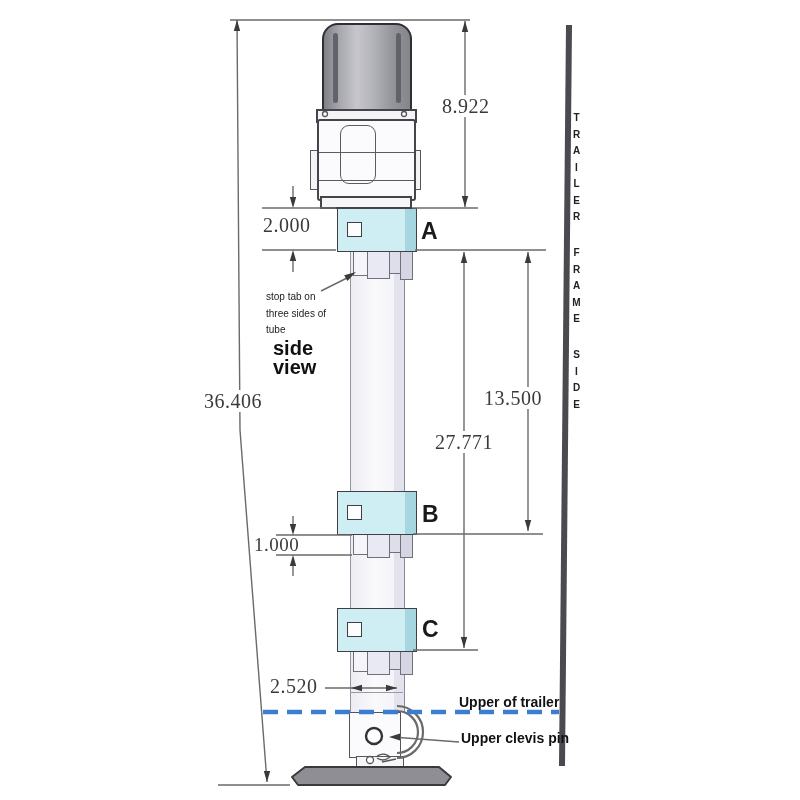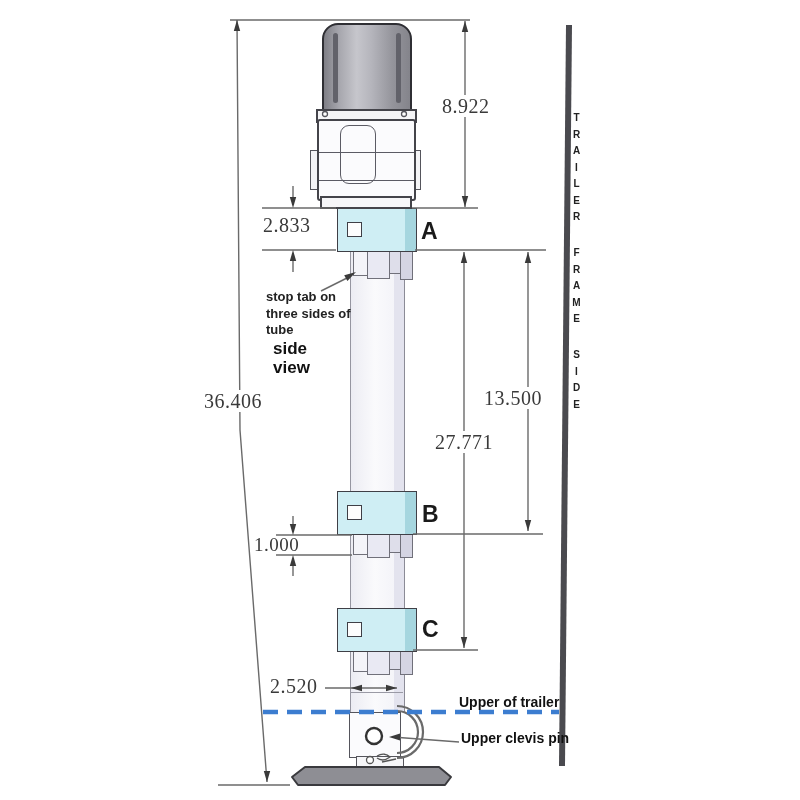--- a/index.html
+++ b/index.html
@@ -28,22 +28,22 @@
        background:linear-gradient(90deg,#cfeef4 0%,#cfeef4 86%,#a6d6df 86%,#a6d6df 100%);}
   .tab-hole{position:absolute;left:9px;top:13px;width:13px;height:13px;background:#fdfdfd;border:1.6px solid #3f3f46;}
   .rib{z-index:3;border:1.4px solid #70707a;}
   .leg{left:349px;top:712px;width:50px;height:44px;background:#fbfbfd;border:1.8px solid #55555c;z-index:3;}
   .leg2{left:356px;top:756px;width:46px;height:12px;background:#f6f6f8;border:1.5px solid #55555c;z-index:3;}
   
   .dim{font-size:20px;color:#3a3a3a;letter-spacing:.5px;z-index:20;background:#fff;padding:0 2px;line-height:22px;font-family:Liberation Serif, serif;}
   .dim.nobg{background:transparent;padding:0;}
   .tab-label{font-size:23px;font-weight:bold;color:#1a1a1a;z-index:20;}
   .note{font-size:14px;font-weight:bold;color:#111;white-space:pre-line;z-index:20;}
-  .small-note{font-size:13px;font-weight:bold;color:#222;white-space:pre-line;line-height:16.5px;z-index:20;}
-  .view-label{font-size:17px;font-weight:bold;color:#111;white-space:pre-line;line-height:19px;z-index:20;}
+  .small-note{font-size:10px;font-weight:normal;color:#222;white-space:pre-line;line-height:16.5px;z-index:20;}
+  .view-label{font-size:20px;font-weight:bold;color:#111;white-space:pre-line;line-height:19px;z-index:20;}
   .frame-text{left:571px;top:112px;width:16px;font-size:10px;font-weight:bold;color:#222;
               writing-mode:vertical-lr;text-orientation:upright;letter-spacing:5.5px;word-spacing:3px;z-index:20;}
   svg.overlay{position:absolute;left:0;top:0;z-index:10;pointer-events:none;}
 </style>
 </head>
 <body>
 
 <div class="canvas">
 
   <div class="abs motor">
@@ -158,21 +158,21 @@
       <polygon points="293,555 289.8,566 296.2,566"></polygon>
       <polygon points="351,688 362,684.8 362,691.2"></polygon>
       <polygon points="397,688 386,684.8 386,691.2"></polygon>
       <polygon points="356,272 347.4,280.9 344.2,275.2"></polygon>
       <polygon points="389,737 400,733.6 400,740.4"></polygon>
     </g>
   </svg>
 
   <div class="abs dim" style="left:202px;top:390px">36.406</div>
   <div class="abs dim" style="left:440px;top:95px">8.922</div>
-  <div class="abs dim nobg" style="left:263px;top:214px">2.833</div>
+  <div class="abs dim nobg" style="left:263px;top:214px">2.000</div>
   <div class="abs dim" style="left:482px;top:387px">13.500</div>
   <div class="abs dim" style="left:433px;top:431px">27.771</div>
   <div class="abs dim nobg" style="left:254px;top:536px;font-size:19px;line-height:18px">1.000</div>
   <div class="abs dim nobg" style="left:270px;top:675px">2.520</div>
 
   <div class="abs tab-label" style="left:421px;top:218px">A</div>
   <div class="abs tab-label" style="left:422px;top:501px">B</div>
   <div class="abs tab-label" style="left:422px;top:616px">C</div>
 
   <div class="abs small-note" style="left:266px;top:289px;width:90px">stop tab on

